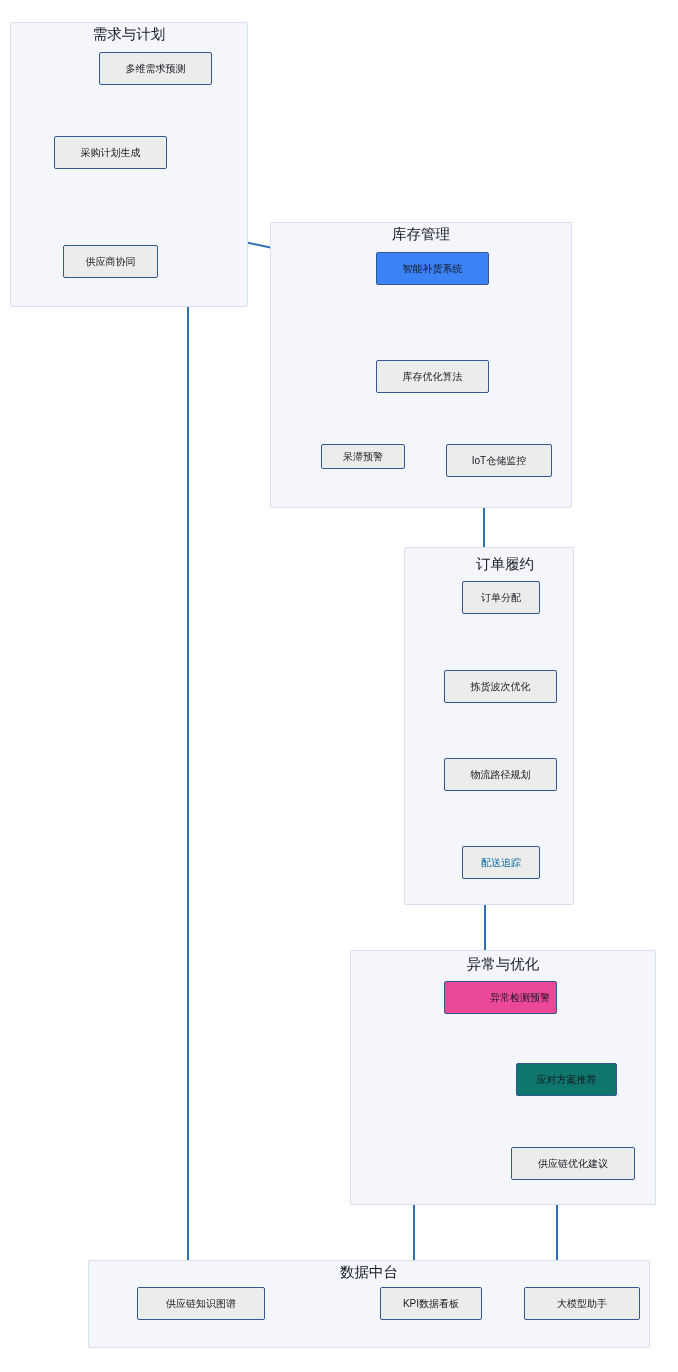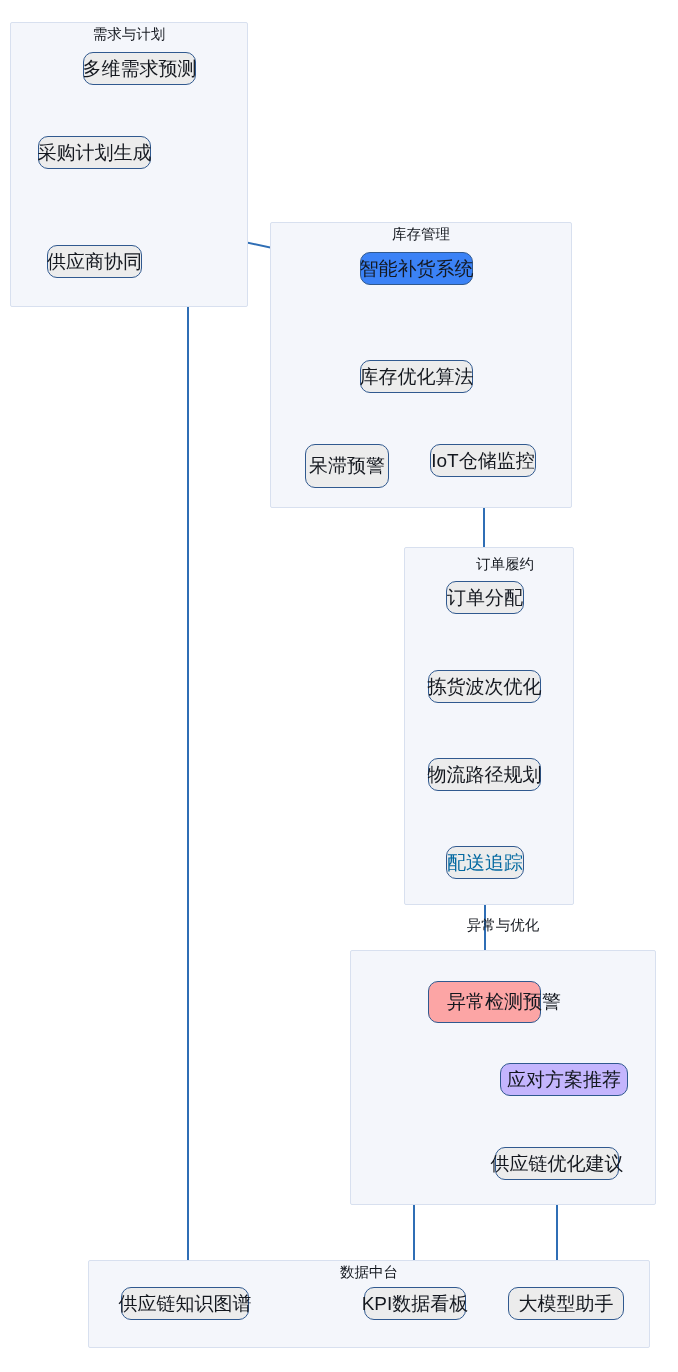--- a/index.html
+++ b/index.html
@@ -39,28 +39,29 @@
     font-size: 14.5px;
     color: #1f2430;
     white-space: nowrap;
     line-height: 1;
   }
   .node {
     position: absolute;
     box-sizing: border-box;
     background: #ececec;
     border: 1.3px solid #30598f;
-    border-radius: 10px;
+    border-radius: 2px;
     display: flex;
     align-items: center;
     justify-content: center;
-    font-size: 19px;
+    font-size: 10px;
     color: #14181f;
     white-space: nowrap;
     letter-spacing: 0px;
+    margin-left: 16px;
   }
 </style>
 </head>
 <body>
 
 <div id="canvas">
   <svg id="edges" xmlns="http://www.w3.org/2000/svg">
     <defs>
       <marker id="arrowhead" viewBox="0 0 10 10" refX="8.5" refY="5" markerWidth="5.2" markerHeight="5.2" orient="auto-start-reverse">
         <path d="M 0 0 L 10 5 L 0 10 z" fill="#2f6eb5"></path>
@@ -86,36 +87,36 @@
       </g>
   </svg>
   <div id="clusters">
       <div class="cluster" style="left: 10px; top: 22px; width: 238px; height: 285px; background: rgb(244, 246, 251); border-color: rgb(216, 224, 239);"></div>
       <div class="cluster-label" style="left: 10px; top: 27px; width: 238px; color: rgb(20, 24, 31);">需求与计划</div>
       <div class="cluster" style="left: 270px; top: 222px; width: 302px; height: 286px; background: rgb(244, 246, 251); border-color: rgb(216, 224, 239);"></div>
       <div class="cluster-label" style="left: 270px; top: 227px; width: 302px; color: rgb(20, 24, 31);">库存管理</div>
       <div class="cluster" style="left: 404px; top: 547px; width: 170px; height: 358px; background: rgb(244, 246, 251); border-color: rgb(216, 224, 239);"></div>
       <div class="cluster-label" style="left: 404px; top: 558px; width: 202px; color: rgb(20, 24, 31); font-family: Liberation Mono, monospace;">订单履约</div>
       <div class="cluster" style="left: 350px; top: 950px; width: 306px; height: 255px; background: rgb(244, 246, 251); border-color: rgb(216, 224, 239);"></div>
-      <div class="cluster-label" style="left: 350px; top: 918px; width: 306px; color: rgb(20, 24, 31);">异常与优化</div>
+      <div class="cluster-label" style="left: 350px; top: 957px; width: 306px; color: rgb(20, 24, 31);">异常与优化</div>
       <div class="cluster" style="left: 88px; top: 1260px; width: 562px; height: 88px; background: rgb(244, 246, 251); border-color: rgb(216, 224, 239);"></div>
       <div class="cluster-label" style="left: 88px; top: 1265px; width: 562px; color: rgb(20, 24, 31);">数据中台</div>
     </div>
   <div id="nodes">
       <div class="node" style="left: 83px; top: 52px; width: 113px; height: 33px; background: rgb(236, 236, 236); border-color: rgb(48, 89, 143); color: rgb(20, 24, 31);">多维需求预测</div>
       <div class="node" style="left: 38px; top: 136px; width: 113px; height: 33px; background: rgb(236, 236, 236); border-color: rgb(48, 89, 143); color: rgb(20, 24, 31);">采购计划生成</div>
       <div class="node" style="left: 47px; top: 245px; width: 95px; height: 33px; background: rgb(236, 236, 236); border-color: rgb(48, 89, 143); color: rgb(20, 24, 31);">供应商协同</div>
       <div class="node" style="left: 360px; top: 252px; width: 113px; height: 33px; background: #3b82f6; border-color: rgb(48, 89, 143); color: rgb(20, 24, 31);">智能补货系统</div>
       <div class="node" style="left: 360px; top: 360px; width: 113px; height: 33px; background: rgb(236, 236, 236); border-color: rgb(48, 89, 143); color: rgb(20, 24, 31);">库存优化算法</div>
-      <div class="node" style="left: 305px; top: 444px; width: 84px; height: 44px; background: rgb(236, 236, 236); border-color: rgb(48, 89, 143); color: rgb(20, 24, 31);">呆滞预警</div>
+      <div class="node" style="left: 305px; top: 444px; width: 84px; height: 25px; background: rgb(236, 236, 236); border-color: rgb(48, 89, 143); color: rgb(20, 24, 31);">呆滞预警</div>
       <div class="node" style="left: 430px; top: 444px; width: 106px; height: 33px; background: rgb(236, 236, 236); border-color: rgb(48, 89, 143); color: rgb(20, 24, 31);">IoT仓储监控</div>
       <div class="node" style="left: 446px; top: 581px; width: 78px; height: 33px; background: rgb(236, 236, 236); border-color: rgb(48, 89, 143); color: rgb(20, 24, 31);">订单分配</div>
       <div class="node" style="left: 428px; top: 670px; width: 113px; height: 33px; background: rgb(236, 236, 236); border-color: rgb(48, 89, 143); color: rgb(20, 24, 31);">拣货波次优化</div>
       <div class="node" style="left: 428px; top: 758px; width: 113px; height: 33px; background: rgb(236, 236, 236); border-color: rgb(48, 89, 143); color: rgb(20, 24, 31); text-align: center;">物流路径规划</div>
       <div class="node" style="left: 446px; top: 846px; width: 78px; height: 33px; background: rgb(236, 236, 236); border-color: rgb(48, 89, 143); color: #0369a1;">配送追踪</div>
-      <div class="node" style="left: 428px; top: 981px; width: 113px; height: 42px; background: #fca5a5; border-color: rgb(48, 89, 143); color: rgb(20, 24, 31); padding-left: 39px;">异常检测预警</div>
-      <div class="node" style="left: 500px; top: 1063px; width: 128px; height: 33px; background: #c4b5fd; border-color: rgb(48, 89, 143); color: rgb(20, 24, 31); text-align: right;">应对方案推荐</div>
+      <div class="node" style="left: 428px; top: 981px; width: 113px; height: 33px; background: #ec4899; border-color: rgb(48, 89, 143); color: rgb(20, 24, 31); padding-left: 39px;">异常检测预警</div>
+      <div class="node" style="left: 500px; top: 1063px; width: 101px; height: 33px; background: #0f766e; border-color: rgb(48, 89, 143); color: rgb(20, 24, 31); text-align: right;">应对方案推荐</div>
       <div class="node" style="left: 495px; top: 1147px; width: 124px; height: 33px; background: rgb(236, 236, 236); border-color: rgb(48, 89, 143); color: rgb(20, 24, 31);">供应链优化建议</div>
       <div class="node" style="left: 121px; top: 1287px; width: 128px; height: 33px; background: rgb(236, 236, 236); border-color: rgb(48, 89, 143); color: rgb(20, 24, 31);">供应链知识图谱</div>
       <div class="node" style="left: 364px; top: 1287px; width: 102px; height: 33px; background: rgb(236, 236, 236); border-color: rgb(48, 89, 143); color: rgb(20, 24, 31);">KPI数据看板</div>
       <div class="node" style="left: 508px; top: 1287px; width: 116px; height: 33px; background: rgb(236, 236, 236); border-color: rgb(48, 89, 143); color: rgb(20, 24, 31);">大模型助手</div>
     </div>
 </div>
 
 </body></html>

